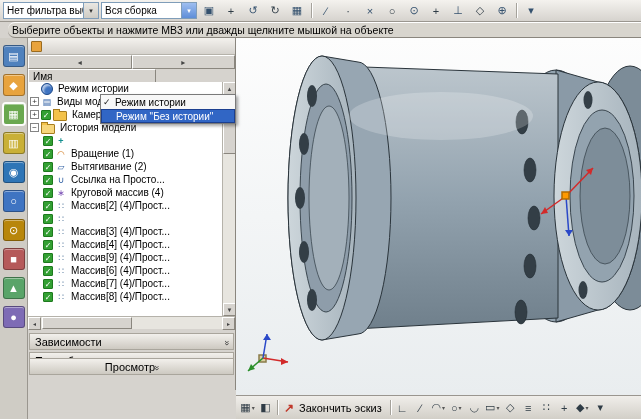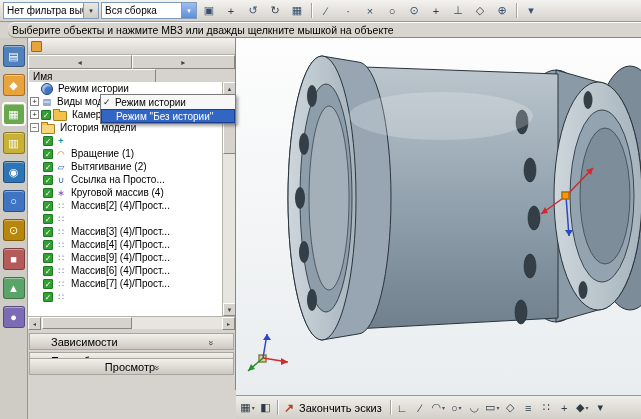--- a/index.html
+++ b/index.html
@@ -55,21 +55,21 @@
   .cpurple{color:#7a4fb5;} .cgray{color:#5a7ca0;}
 
   .vscroll{position:absolute;right:0;top:0;width:13px;height:234px;background:#e7e5df;border-left:1px solid #b5b2aa;box-sizing:border-box;}
   .sbtn{width:13px;height:13px;background:#d6d3ce;border:1px solid;border-color:#fff #8a867e #8a867e #fff;font-size:6px;display:flex;align-items:center;justify-content:center;color:#444;box-sizing:border-box;}
   .sbtn.bottom{position:absolute;bottom:0;left:0;}
   .vthumb{position:absolute;left:0;top:14px;width:13px;height:58px;background:#d6d3ce;border:1px solid;border-color:#fff #8a867e #8a867e #fff;box-sizing:border-box;}
   .hscroll{position:absolute;left:0;top:278px;width:207px;height:13px;background:#e7e5df;border-top:1px solid #b5b2aa;box-sizing:border-box;}
   .hscroll .sbtn.right{position:absolute;right:0;top:0;}
   .hthumb{position:absolute;left:14px;top:0;width:90px;height:12px;background:#d6d3ce;border:1px solid;border-color:#fff #8a867e #8a867e #fff;box-sizing:border-box;}
 
-  .phead{position:absolute;left:1px;width:205px;height:17px;background:linear-gradient(#f2f0ec,#cdc9c1);border:1px solid #a9a59c;display:flex;align-items:center;justify-content:space-between;padding:0 21px;box-sizing:border-box;font-size:11px;}
+  .phead{position:absolute;left:1px;width:205px;height:17px;background:linear-gradient(#f2f0ec,#cdc9c1);border:1px solid #a9a59c;display:flex;align-items:center;justify-content:space-between;padding:0 5px;box-sizing:border-box;font-size:11px;}
   .phead .chev{font-size:9px;transform:rotate(90deg);color:#333;letter-spacing:-2px;}
   .phead.p0{top:295px;} .phead.p1{top:314px;} .phead.p2{top:320px;justify-content:center;}
 
   
   .ctxmenu{position:absolute;left:100px;top:94px;width:134px;background:#f7f7f7;border:1px solid #7a7a7a;box-shadow:2px 2px 3px rgba(0,0,0,.35);z-index:50;font-size:10px;}
   .mi{height:14px;display:flex;align-items:center;padding:0 4px 0 2px;}
   .mi .mcheck{width:12px;font-size:9px;color:#222;flex:none;}
   .mi.hl{background:#3166c5;color:#fff;border:1px solid #1c3f8f;box-sizing:border-box;}
 
   
@@ -232,20 +232,21 @@
         <div class="trow">
             <span class="sp13"></span>
             <span class="chk">✓</span>
             <span class="fico cgray">∷</span>
             <span class="lbl">Массив[7] (4)/Прост...</span>
           </div>
         <div class="trow">
             <span class="sp13"></span>
             <span class="chk">✓</span>
             <span class="fico cgray">∷</span>
+            <span class="lbl">Массив[8] (4)/Прост...</span>
           </div>
       </div>
       <div class="vscroll">
         <div class="sbtn">▲</div>
         <div class="vthumb"></div>
         <div class="sbtn bottom">▼</div>
       </div>
     </div>
 
     <div class="hscroll">

